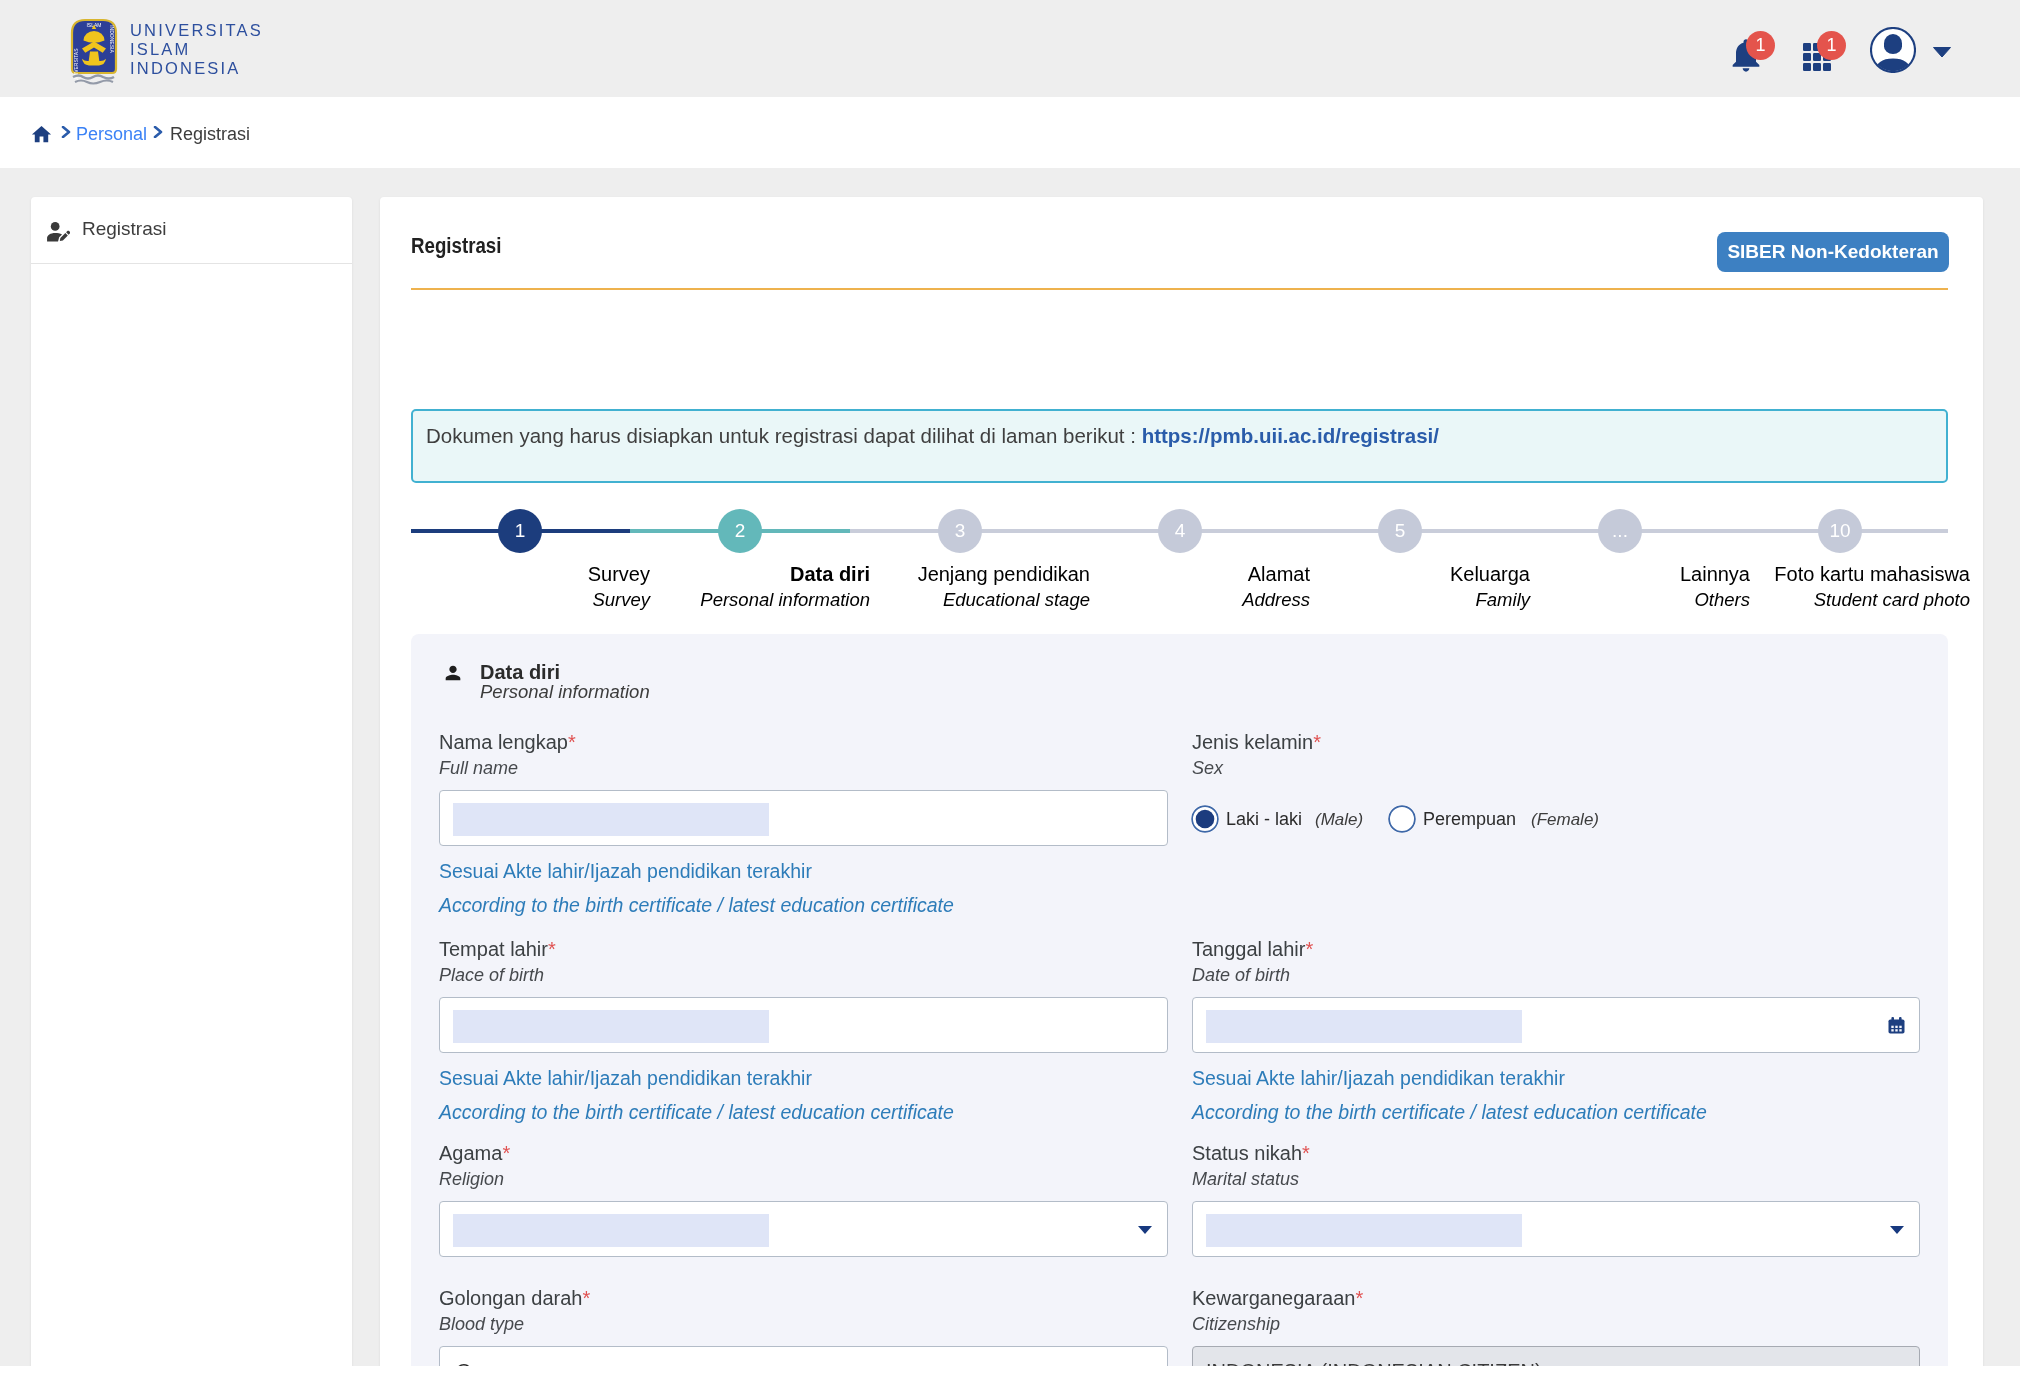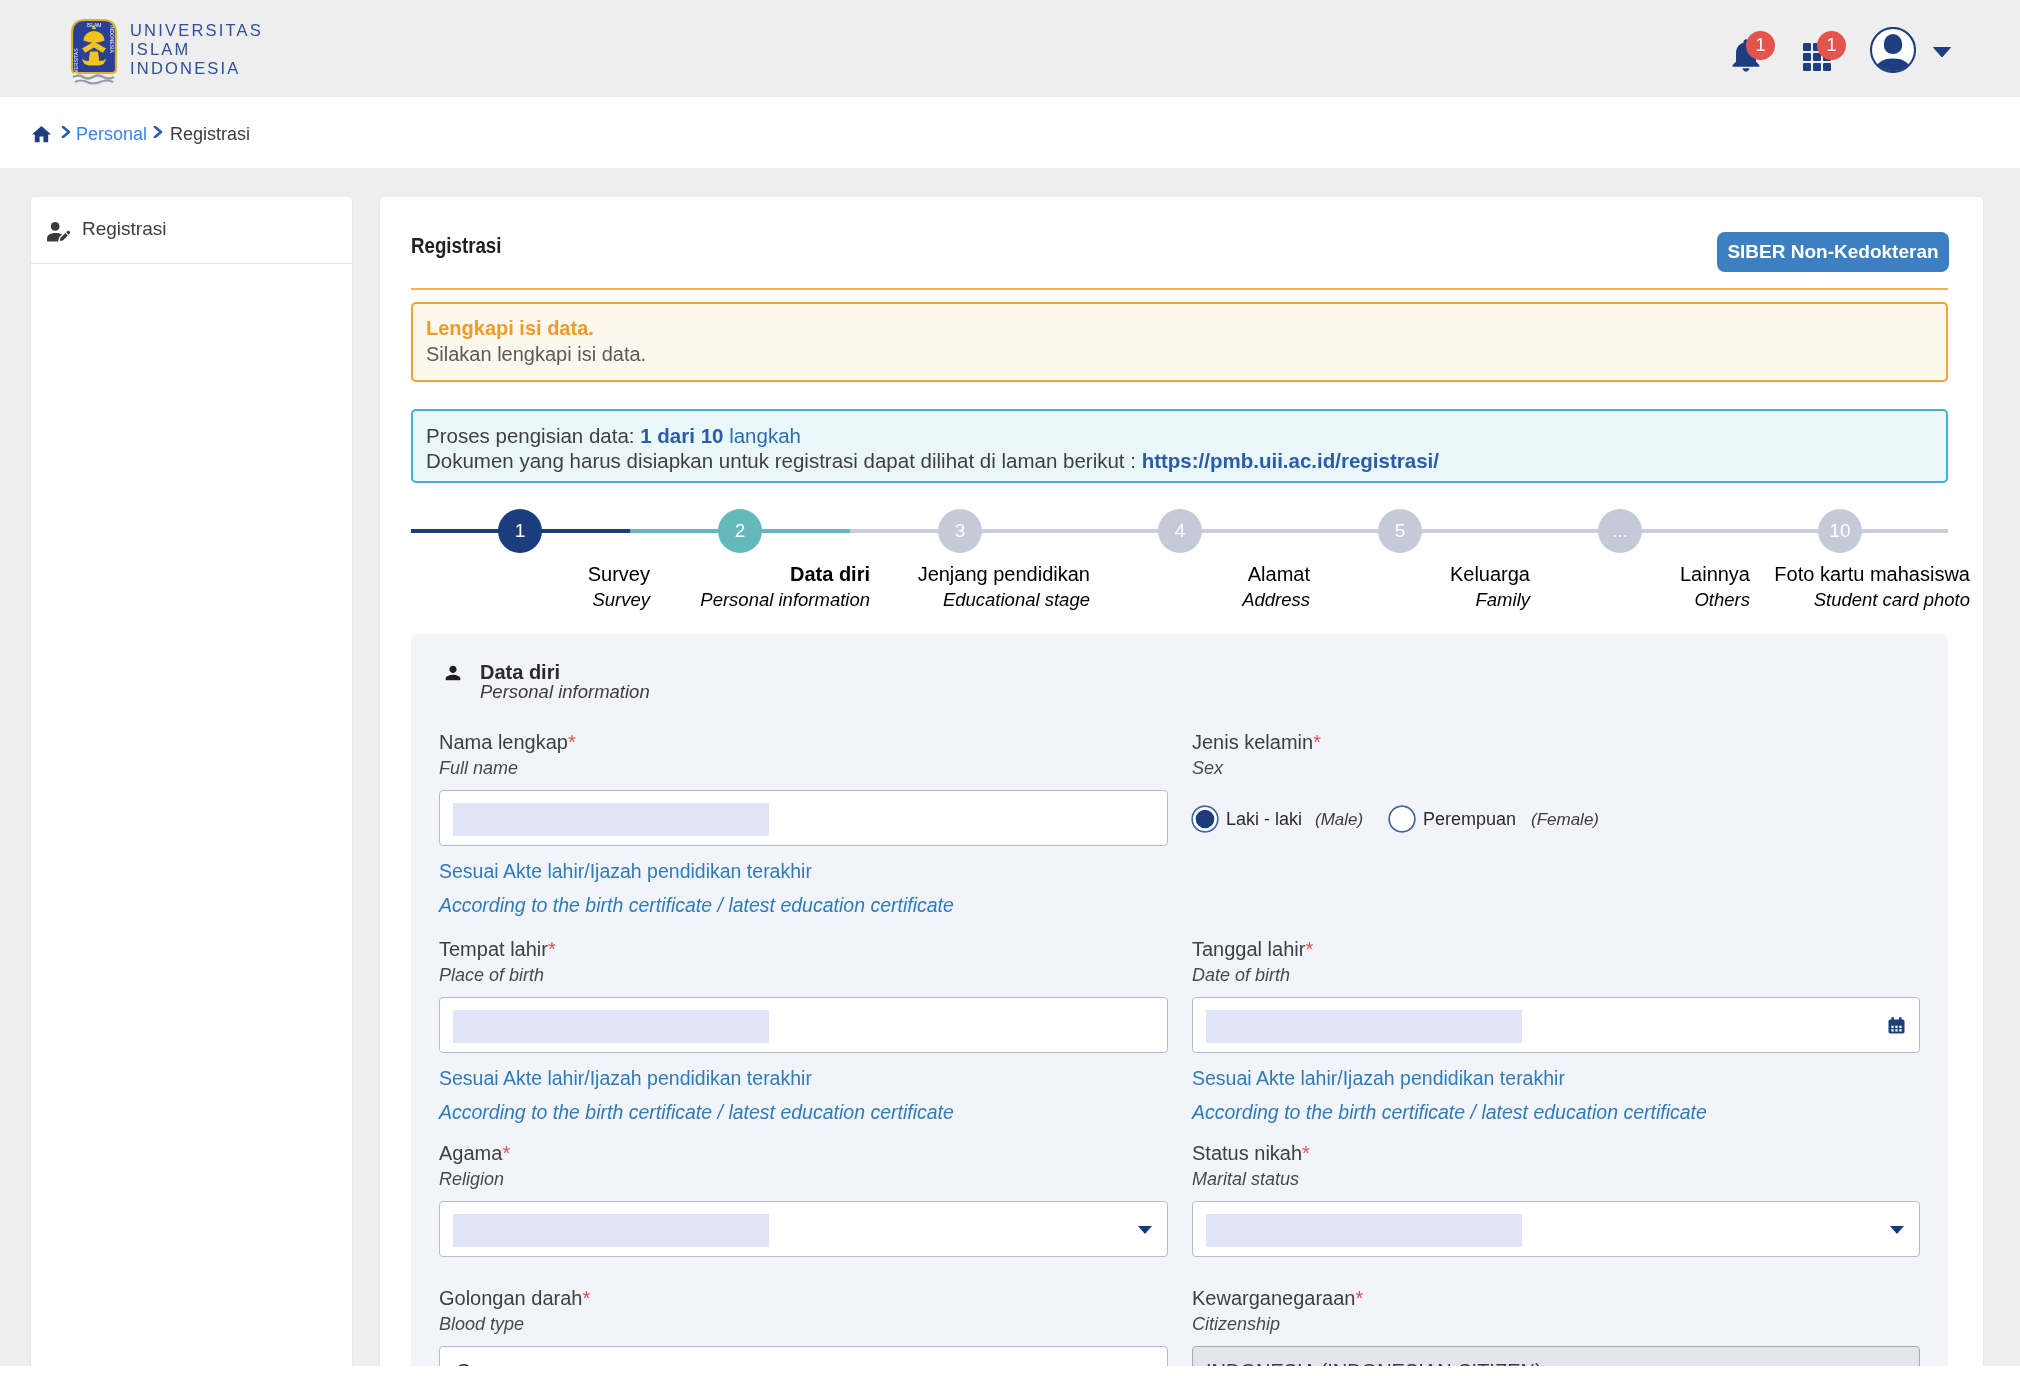--- a/index.html
+++ b/index.html
@@ -138,26 +138,21 @@
         <path d="M14 16.8 l5.2-5.2 2.6 2.6 -5.2 5.2 -3.2 .6 z"></path>
         <path d="M20 10.8 l1.3-1.3 c.5-.5 1.3-.5 1.8 0 l.8 .8 c.5 .5 .5 1.3 0 1.8 l-1.3 1.3 z"></path>
       </svg>
       <span>Registrasi</span>
     </div>
   </div>
   <div class="main">
     <div class="h1">Registrasi</div>
     <div class="btn">SIBER Non-Kedokteran</div>
     <div class="hr1"></div>
-    <div class="alert">
-      <div class="t1">Lengkapi isi data.</div>
-      <div class="t2">Silakan lengkapi isi data.</div>
-    </div>
     <div class="info">
-      <div>Proses pengisian data: <span class="blue-b">1 dari 10</span> <span class="blue-r">langkah</span></div>
       <div>Dokumen yang harus disiapkan untuk registrasi dapat dilihat di laman berikut : <span class="blue-b">https://pmb.uii.ac.id/registrasi/</span></div>
     </div>
     <div class="stepper">
       <div class="sline" style="left:0;width:219px;background:#1c3d7d;"></div>
       <div class="sline" style="left:219px;width:220px;background:#63b8ba;"></div>
       <div class="sline" style="left:439px;width:1098px;background:#c9cdda;"></div>
       <div class="scirc" style="left:87px;background:#1c3d7d;">1</div>
       <div class="scirc" style="left:307px;background:#63b8ba;">2</div>
       <div class="scirc" style="left:527px;background:#c5cad9;">3</div>
       <div class="scirc" style="left:747px;background:#c5cad9;">4</div>

